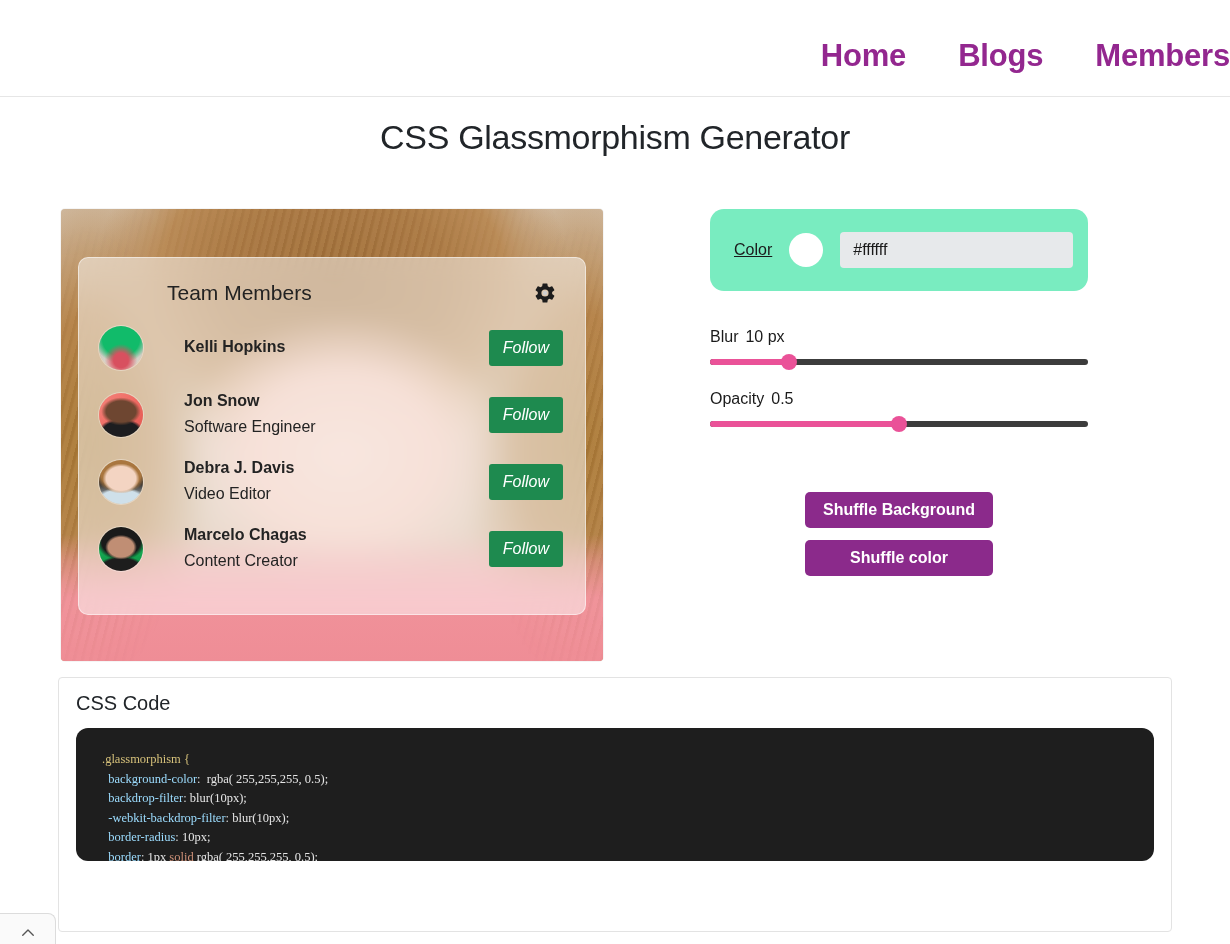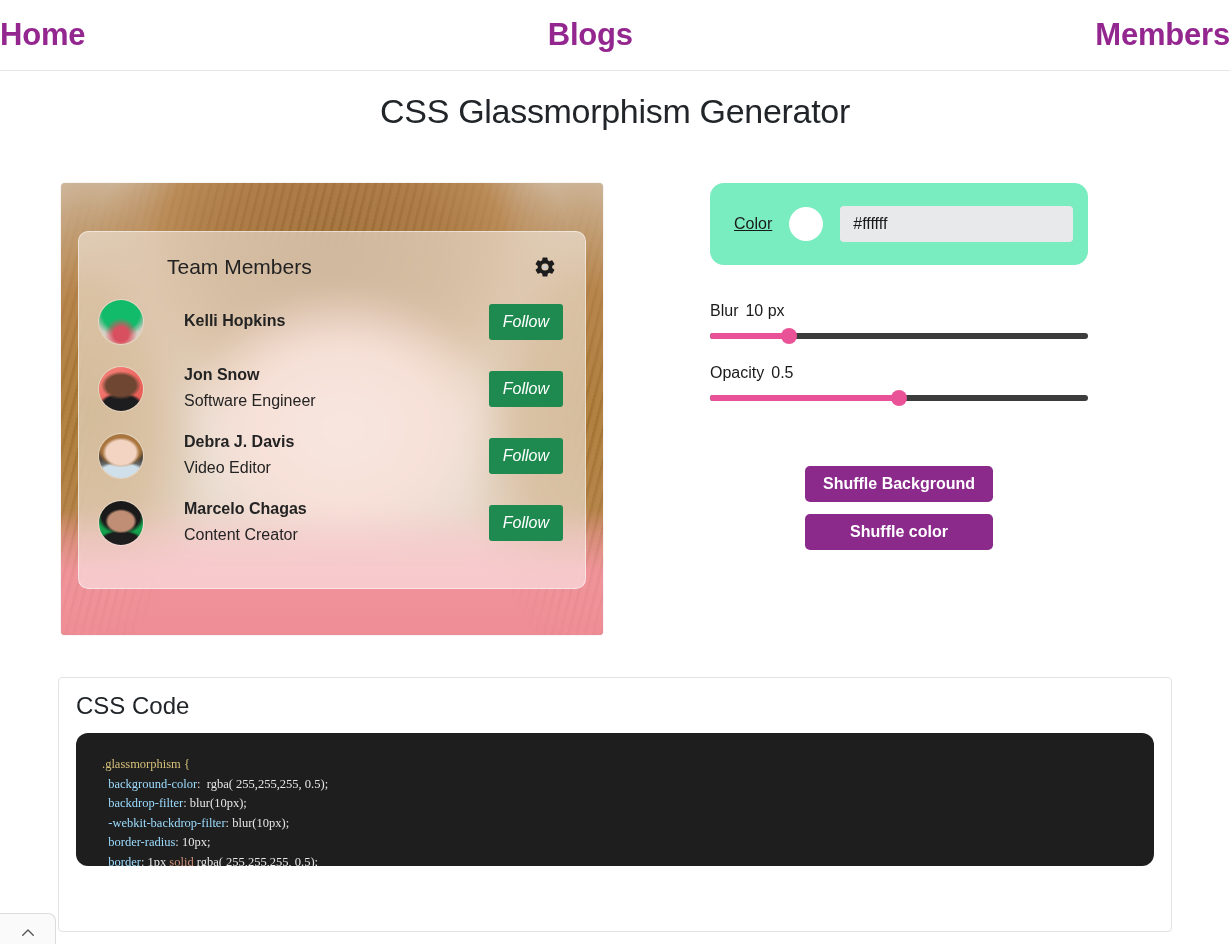--- a/index.html
+++ b/index.html
@@ -6,27 +6,28 @@
   html, body {
     margin: 0; padding: 0;
     width: 1230px; height: 944px;
     background: #ffffff;
     font-family: "Liberation Sans", sans-serif;
     overflow: hidden;
   }
 
   
   .navbar {
-    height: 71px;
+    height: 81px;
     border-bottom: 1px solid #e6e6e6;
     display: flex;
     align-items: center;
-    justify-content: space-between;
+    justify-content: flex-end;
     gap: 52px;
     background: #fff;
+    margin-top: 16px;
   }
   .nav-link {
     font-size: 31px;
     font-weight: 700;
     color: #93278f;
     text-decoration: none;
     letter-spacing: -0.2px;
     cursor: pointer;
   }
 
@@ -294,21 +295,21 @@
     left: 58px;
     top: 677px;
     width: 1114px;
     height: 255px;
     background: #fff;
     border: 1px solid #e3e3e3;
     border-radius: 4px;
     padding: 14px 17px 0 17px;
   }
   .code-card-title {
-    font-size: 24px;
+    font-size: 20px;
     color: #212529;
     font-weight: 400;
     margin-bottom: 13px;
   }
   .code-block {
     background: #1e1e1e;
     border-radius: 12px;
     height: 133px;
     padding: 22px 26px;
     overflow: hidden;

